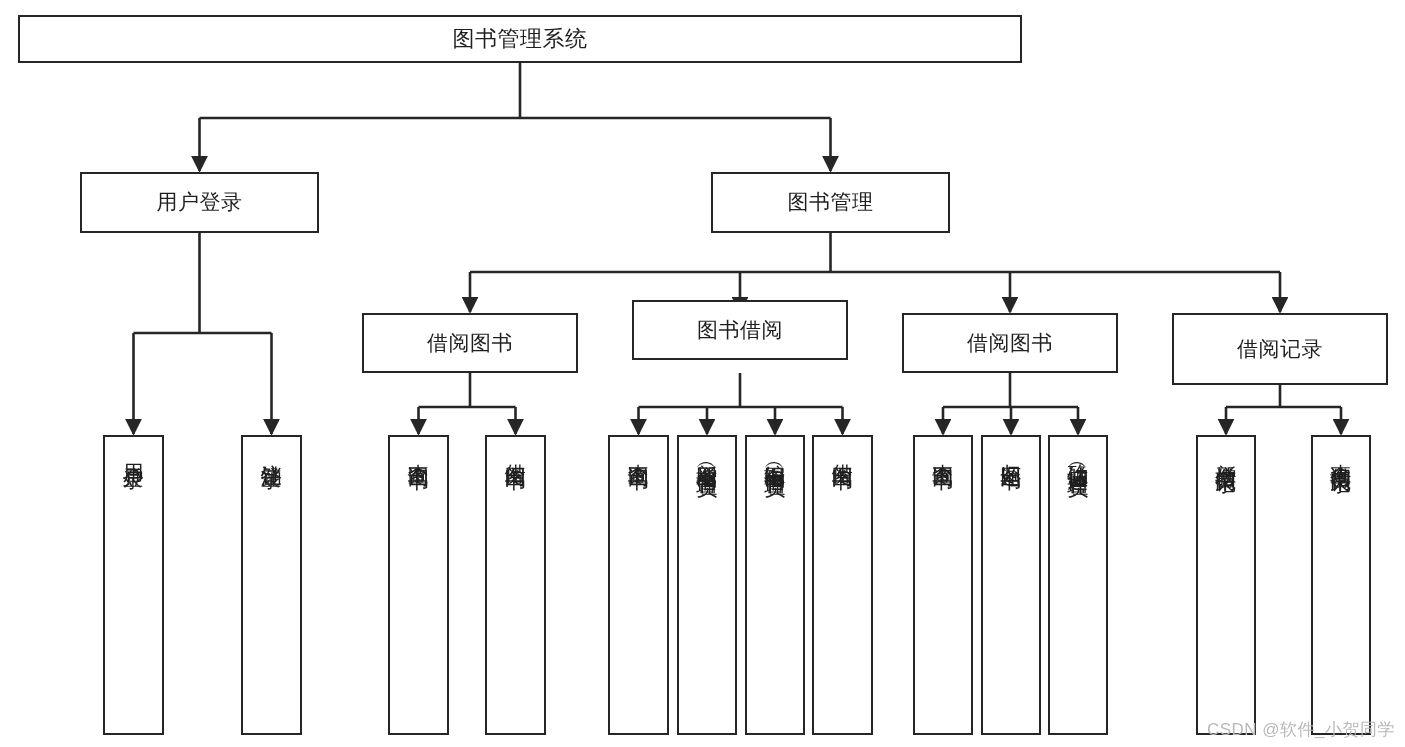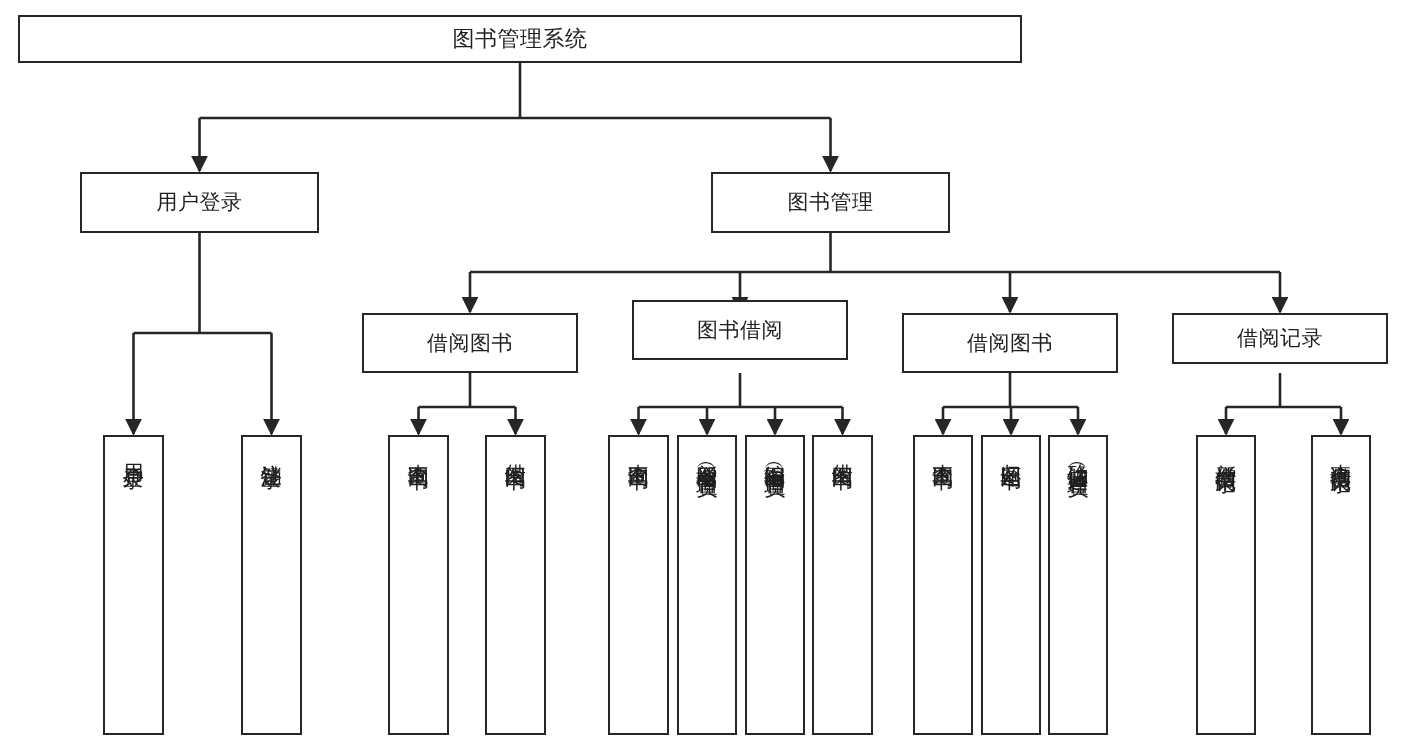--- a/index.html
+++ b/index.html
@@ -127,21 +127,21 @@
       </div>
       <div class="node" style="left: 362px; top: 313px; width: 216px; height: 60px;">
         <span class="label">借阅图书</span>
       </div>
       <div class="node" style="left: 632px; top: 300px; width: 216px; height: 60px;">
         <span class="label">图书借阅</span>
       </div>
       <div class="node" style="left: 902px; top: 313px; width: 216px; height: 60px;">
         <span class="label">借阅图书</span>
       </div>
-      <div class="node" style="left: 1172px; top: 313px; width: 216px; height: 51px;">
+      <div class="node" style="left: 1172px; top: 313px; width: 216px; height: 72px;">
         <span class="label">借阅记录</span>
       </div>
       <div class="node vertical" style="left: 103px; top: 435px; width: 61px; height: 300px;">
         <span class="label">用户登录</span>
       </div>
       <div class="node vertical" style="left: 241px; top: 435px; width: 61px; height: 300px;">
         <span class="label">注销登录</span>
       </div>
       <div class="node vertical" style="left: 388px; top: 435px; width: 61px; height: 300px;">
         <span class="label">查询图书</span>
@@ -171,14 +171,15 @@
         <span class="label">确认归还（管理员）</span>
       </div>
       <div class="node vertical" style="left: 1196px; top: 435px; width: 60px; height: 300px;">
         <span class="label">新增借阅记录</span>
       </div>
       <div class="node vertical" style="left: 1311px; top: 435px; width: 60px; height: 300px;">
         <span class="label">查询借阅记录</span>
       </div>
     </div>
 
+  <div class="watermark">CSDN @软件_小贺同学</div>
 
 </div>
 
 </body></html>

